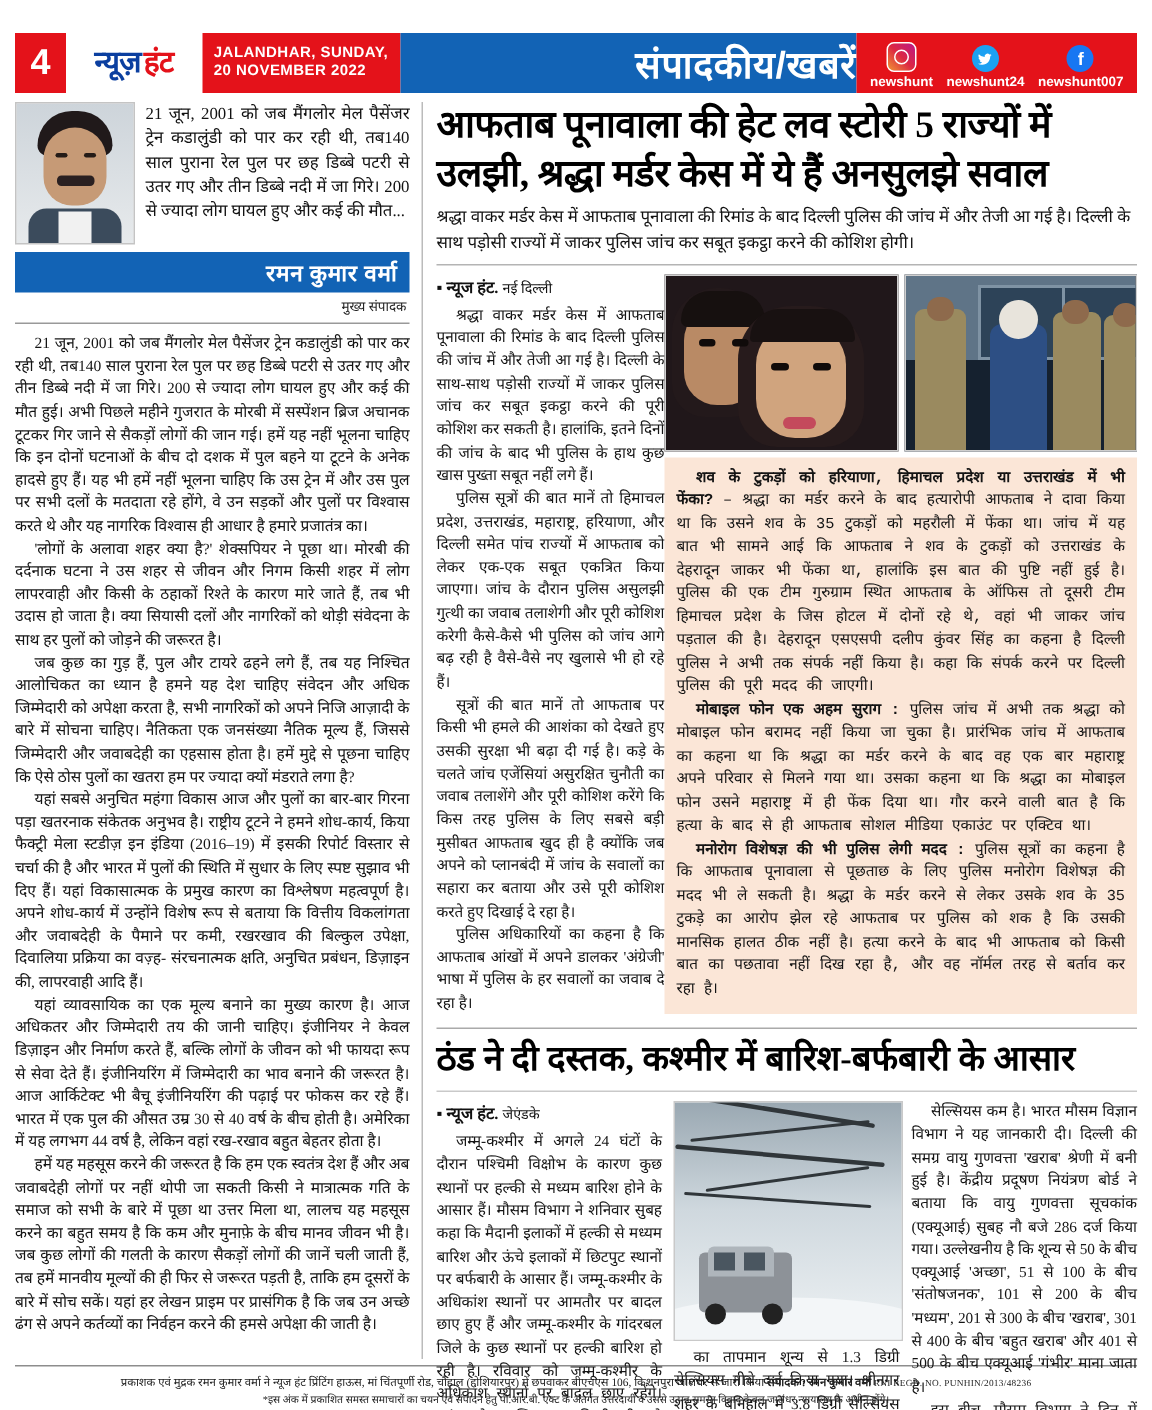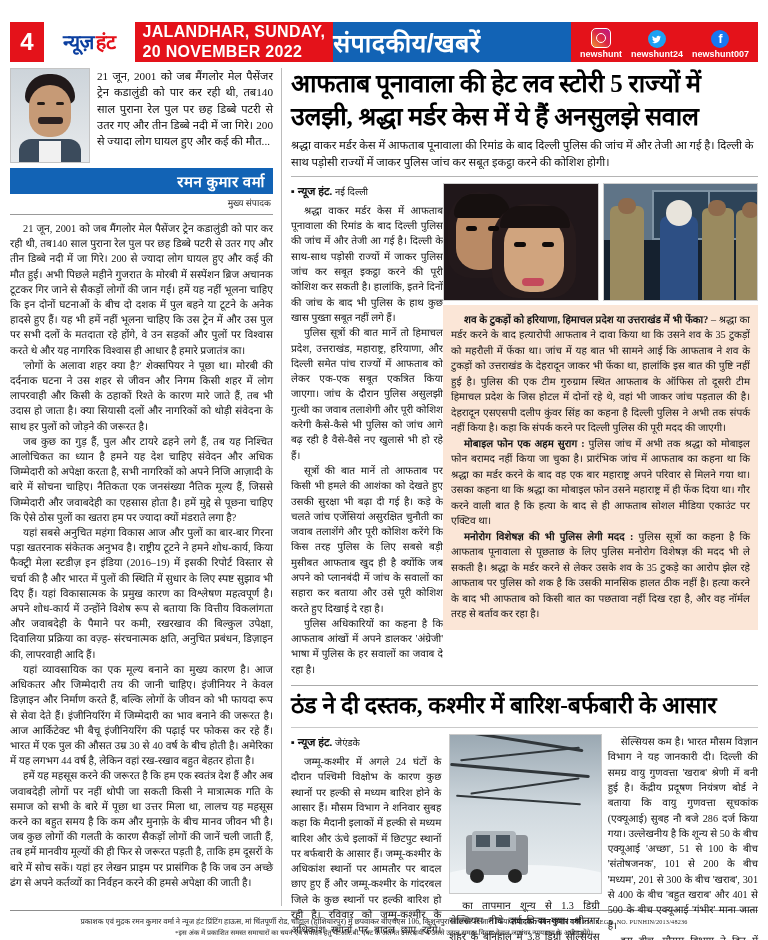--- a/index.html
+++ b/index.html
@@ -18,23 +18,23 @@
   .mh-pageno{width:34px;display:flex;align-items:center;justify-content:center;
     color:#fff;font-size:24px;font-weight:bold;font-family:"Liberation Sans",sans-serif;}
   .mh-logo{padding:0 19px;display:flex;align-items:center;justify-content:center;
     background:#ffffff;height:100%;}
   .mh-logo-inner{display:flex;align-items:center;gap:2px;}
   .mh-logo-a{color:#0b3fa0;font-size:20px;font-weight:bold;font-family:"Liberation Sans",sans-serif;
     line-height:1;letter-spacing:-0.5px;}
   .mh-logo-b{color:#e4121a;font-size:20px;font-weight:bold;font-family:"Liberation Sans",sans-serif;
     line-height:1;letter-spacing:-0.5px;}
   .mh-date{background:#e4121a;color:#fff;display:flex;flex-direction:column;justify-content:center;
-    padding:0 8px;font-family:"Liberation Sans",sans-serif;font-weight:bold;font-size:16px;
+    padding:0 8px;font-family:"Liberation Sans",sans-serif;font-weight:bold;font-size:10px;
     line-height:1.25;letter-spacing:.3px;}
-  .mh-blue{flex:1;background:#1263b5;display:flex;align-items:center;justify-content:flex-start;}
+  .mh-blue{flex:1;background:#1263b5;display:flex;align-items:center;justify-content:flex-end;}
   .mh-blue-txt{color:#fff;font-size:25px;font-weight:bold;font-family:"Liberation Sans",sans-serif;
     letter-spacing:.5px;}
   .mh-social{background:#e4121a;display:flex;align-items:flex-end;gap:9px;padding:0 9px 3px 9px;}
   .soc{display:flex;flex-direction:column;align-items:center;gap:1px;}
   .soc-ic{width:18px;height:18px;border-radius:5px;display:flex;align-items:center;justify-content:center;
     font-family:"Liberation Sans",sans-serif;font-size:12px;font-weight:bold;color:#fff;}
   .soc-ig{background:linear-gradient(45deg,#f09433,#dc2743,#bc1888);border:1.5px solid #fff;border-radius:5px;}
   .soc-ig .ring{width:8px;height:8px;border:1.5px solid #fff;border-radius:50%;}
   .soc-tw{background:#1da1f2;border-radius:50%;}
   .soc-fb{background:#1877f2;border-radius:50%;}
@@ -99,21 +99,21 @@
   .ph2 .c1{position:absolute;left:6px;top:22px;width:34px;height:96px;background:#9a8a5f;border-radius:6px 6px 0 0;}
   .ph2 .c1h{position:absolute;left:14px;top:14px;width:18px;height:16px;border-radius:9px;background:#8e6a4c;}
   .ph2 .c2{position:absolute;left:98px;top:24px;width:32px;height:94px;background:#9a8a5f;border-radius:6px 6px 0 0;}
   .ph2 .c2h{position:absolute;left:104px;top:16px;width:18px;height:16px;border-radius:9px;background:#8e6a4c;}
   .ph2 .c3{position:absolute;left:132px;top:26px;width:30px;height:92px;background:#9a8a5f;border-radius:6px 6px 0 0;}
   .ph2 .c3h{position:absolute;left:138px;top:18px;width:17px;height:16px;border-radius:9px;background:#8e6a4c;}
   .ph2 .acc{position:absolute;left:56px;top:32px;width:38px;height:86px;background:#2d4f84;border-radius:8px 8px 0 0;}
   .ph2 .acch{position:absolute;left:62px;top:16px;width:26px;height:26px;border-radius:13px;background:#e8e4dc;}
 
   .hl-box{background:#fbe6d7;padding:7px 8px 8px;}
-  .hl-box p{font-size:10.2px;line-height:1.52;text-align:justify;margin:0;text-indent:13px;color:#141414;}
+  .hl-box p{font-size:10.2px;line-height:1.52;text-align:justify;margin:0;text-indent:13px;color:#141414;font-family:Liberation Mono, monospace;}
   .hl-box p b{font-weight:bold;}
 
   
   .wx-rule{height:1px;background:#aaa;margin:8px 0 6px;}
   .wx-head{font-size:23px;font-weight:bold;line-height:1.26;color:#000;margin-bottom:6px;}
   .wx-rule2{height:1px;background:#c9c9c9;margin:0 0 6px;}
   .wx-grid{display:flex;gap:8px;}
   .wx-c{flex:1;}
   .wx-c p{font-size:10.2px;line-height:1.5;text-align:justify;margin:0;text-indent:13px;color:#141414;}
   .wx-photo{width:100%;height:158px;position:relative;overflow:hidden;margin-bottom:4px;

